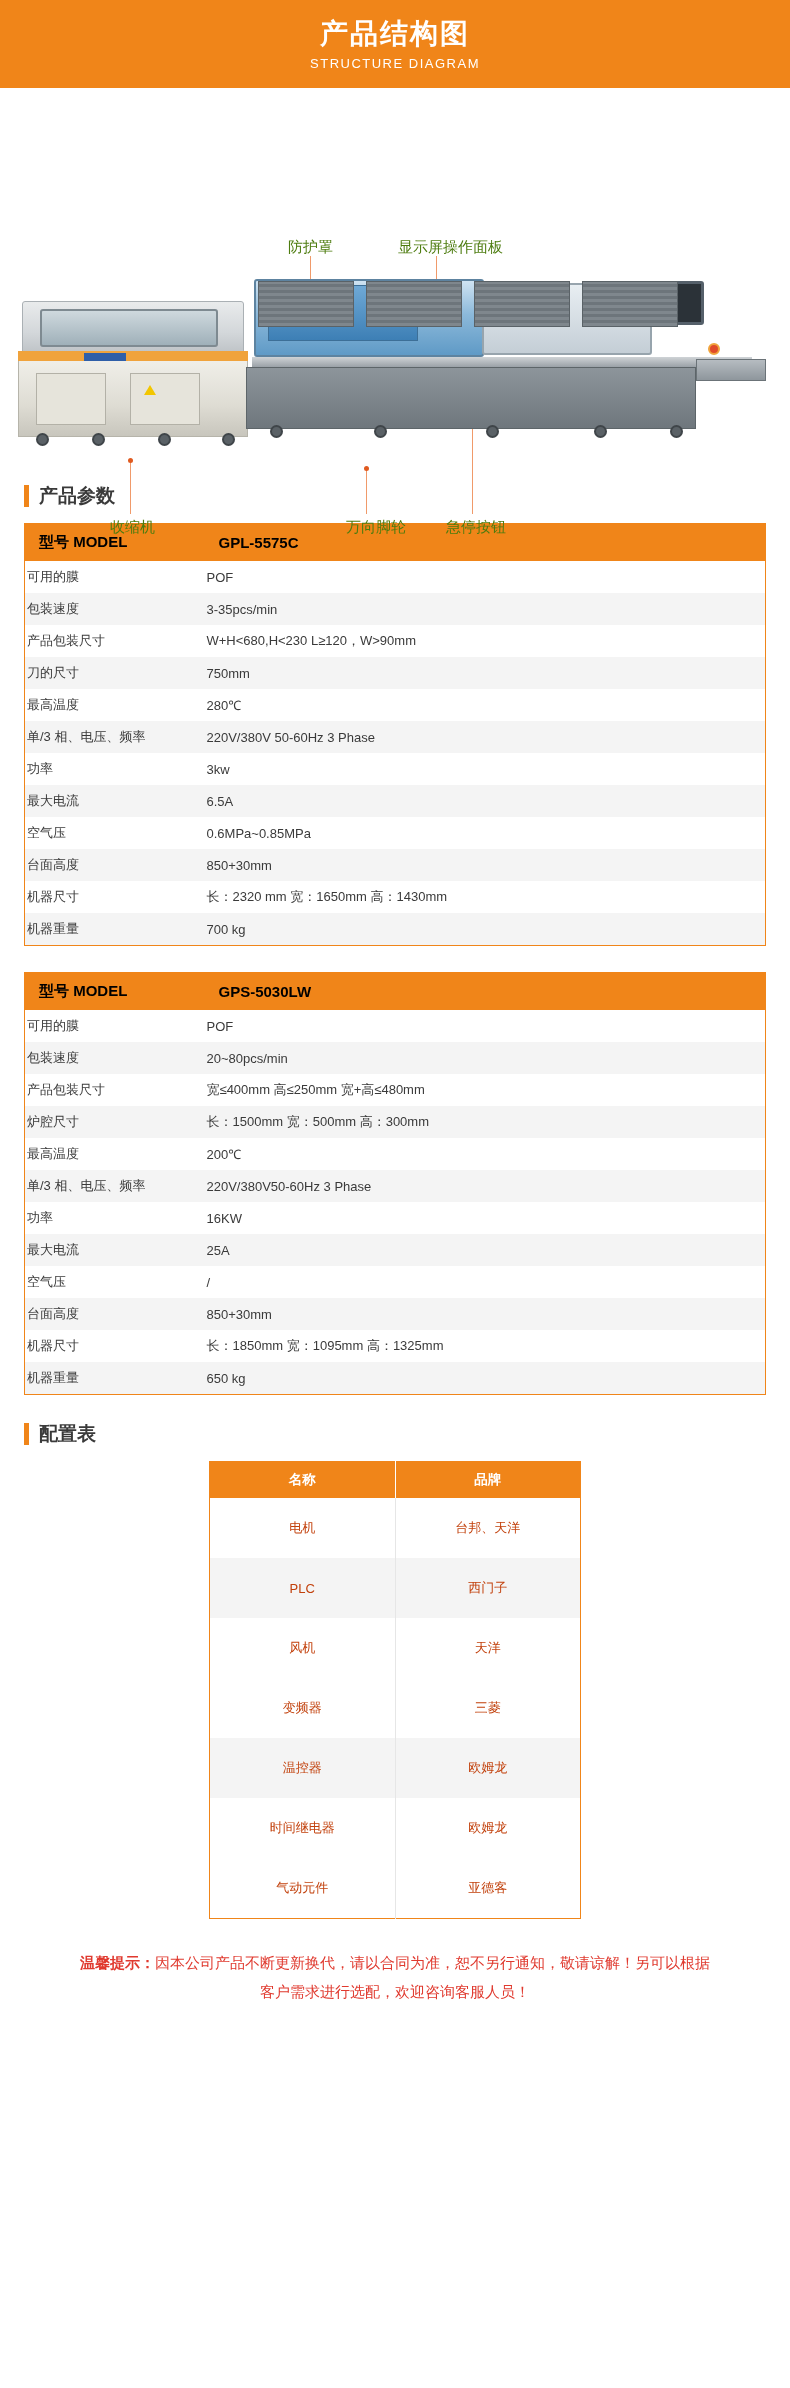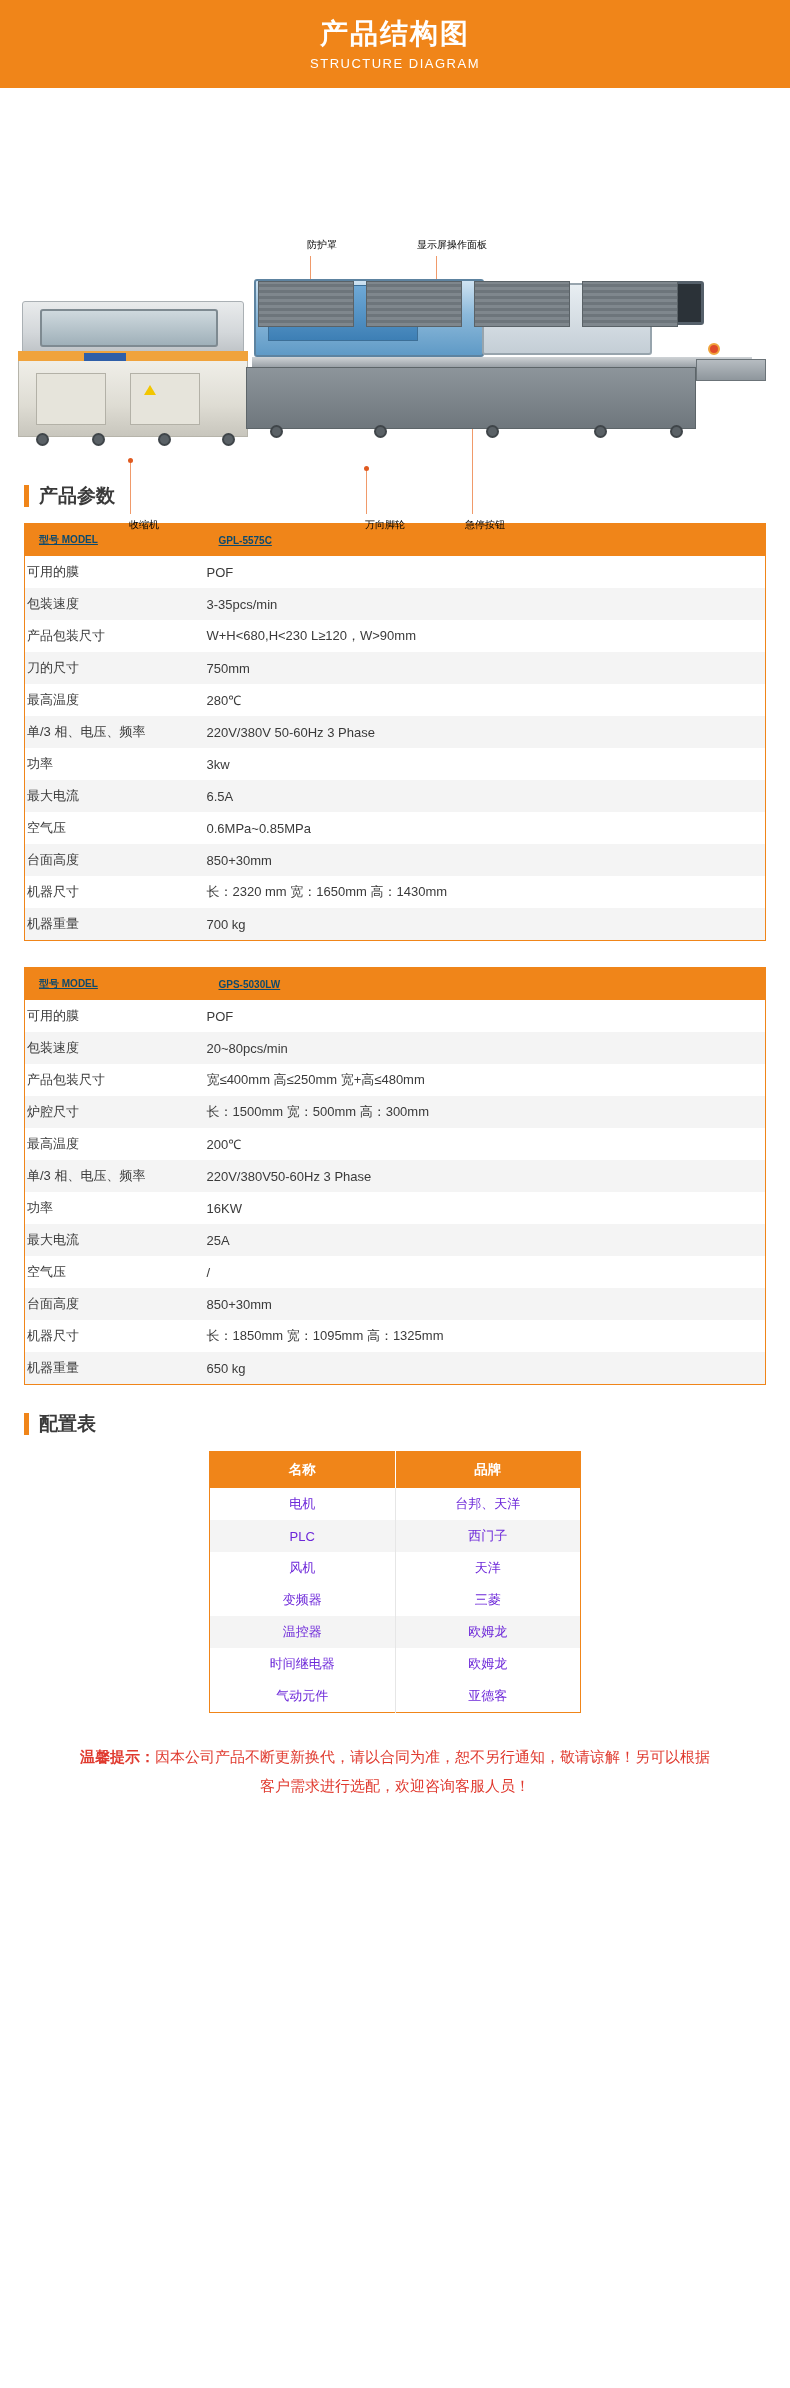--- a/index.html
+++ b/index.html
@@ -138,24 +138,23 @@
     background: #e04b2a; border-radius: 50%; border: 2px solid #f0a33c;
   }
   .wheel {
     position: absolute; width: 13px; height: 13px; border-radius: 50%;
     background: #5a6166; border: 2px solid #3f4549;
   }
 
   
   .callout-label {
     position: absolute;
-    font-size: 10px;
-    color: #000000;
+    font-size: 15px;
+    color: #4d7c0f;
     white-space: nowrap;
-    margin-left: 19px;
   }
   .callout-line {
     position: absolute;
     background: #f09a6a;
   }
   .callout-dot {
     position: absolute;
     width: 5px; height: 5px; border-radius: 50%;
     background: #e05a20;
   }
@@ -185,25 +184,24 @@
     border-collapse: collapse;
     border: 1px solid #f08519;
     font-size: 13px;
   }
   .spec-table td {
     padding: 7px 2px;
     border: none;
   }
   .spec-table tr.head td {
     background: #f08519;
-    color: #0c4a6e;
+    color: #000000;
     font-weight: bold;
-    font-size: 10px;
+    font-size: 15px;
     padding: 9px 14px;
-    text-decoration: underline;
   }
   .spec-table tr.odd td { background: #f4f4f4; }
   .spec-table tr.even td { background: #ffffff; }
   .spec-table td.k { width: 180px; color: #3a3a3a; }
   .spec-table td.v { color: #3a3a3a; }
 
   
   .config-table {
     width: 372px;
     margin: 0 auto 30px auto;
@@ -215,23 +213,23 @@
   .config-table th {
     background: #f08519;
     color: #ffffff;
     font-weight: bold;
     padding: 9px 0;
     font-size: 13.5px;
     border-right: 1px solid #ffffff;
   }
   .config-table th:last-child { border-right: none; }
   .config-table td {
-    padding: 7px 0;
+    padding: 21px 0;
     border-right: 1px solid #e6e6e6;
-    color: #6d28d9;
+    color: #c2410c;
   }
   .config-table td:last-child { border-right: none; }
   .config-table tr.odd td { background: #f4f4f4; }
   .config-table tr.even td { background: #ffffff; }
 
   
   .note {
     width: 640px;
     margin: 10px auto 26px auto;
     font-size: 15px;

